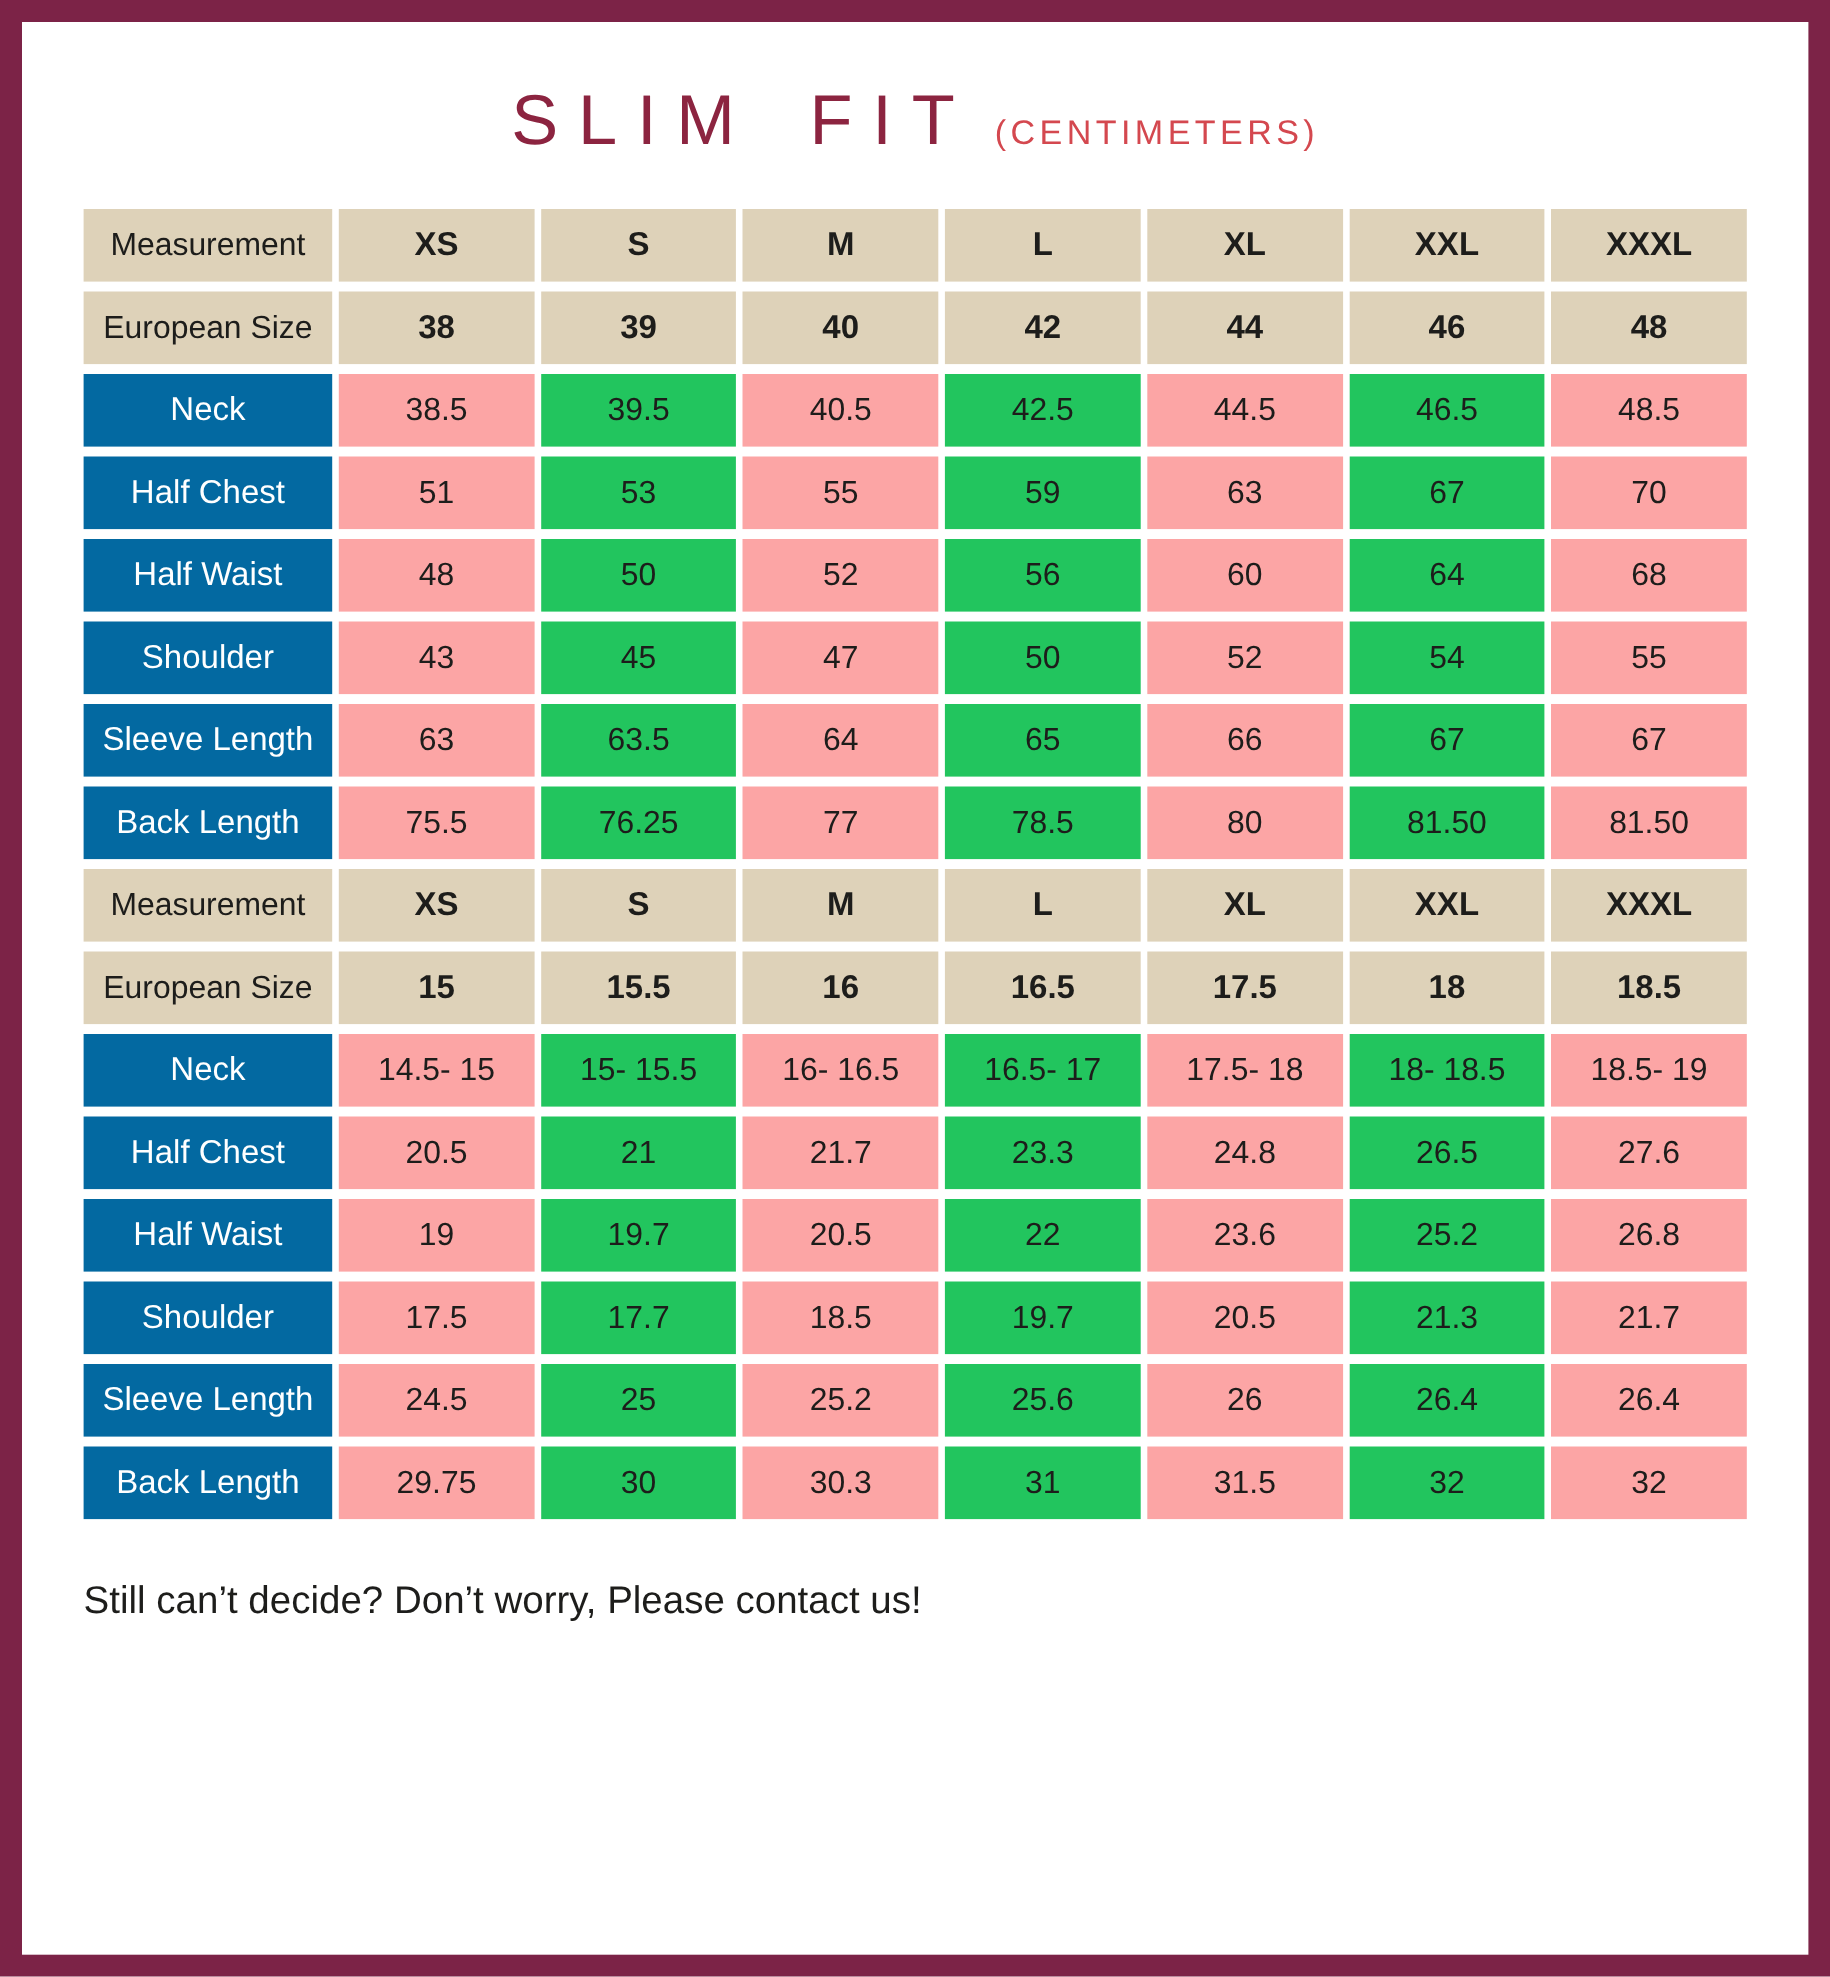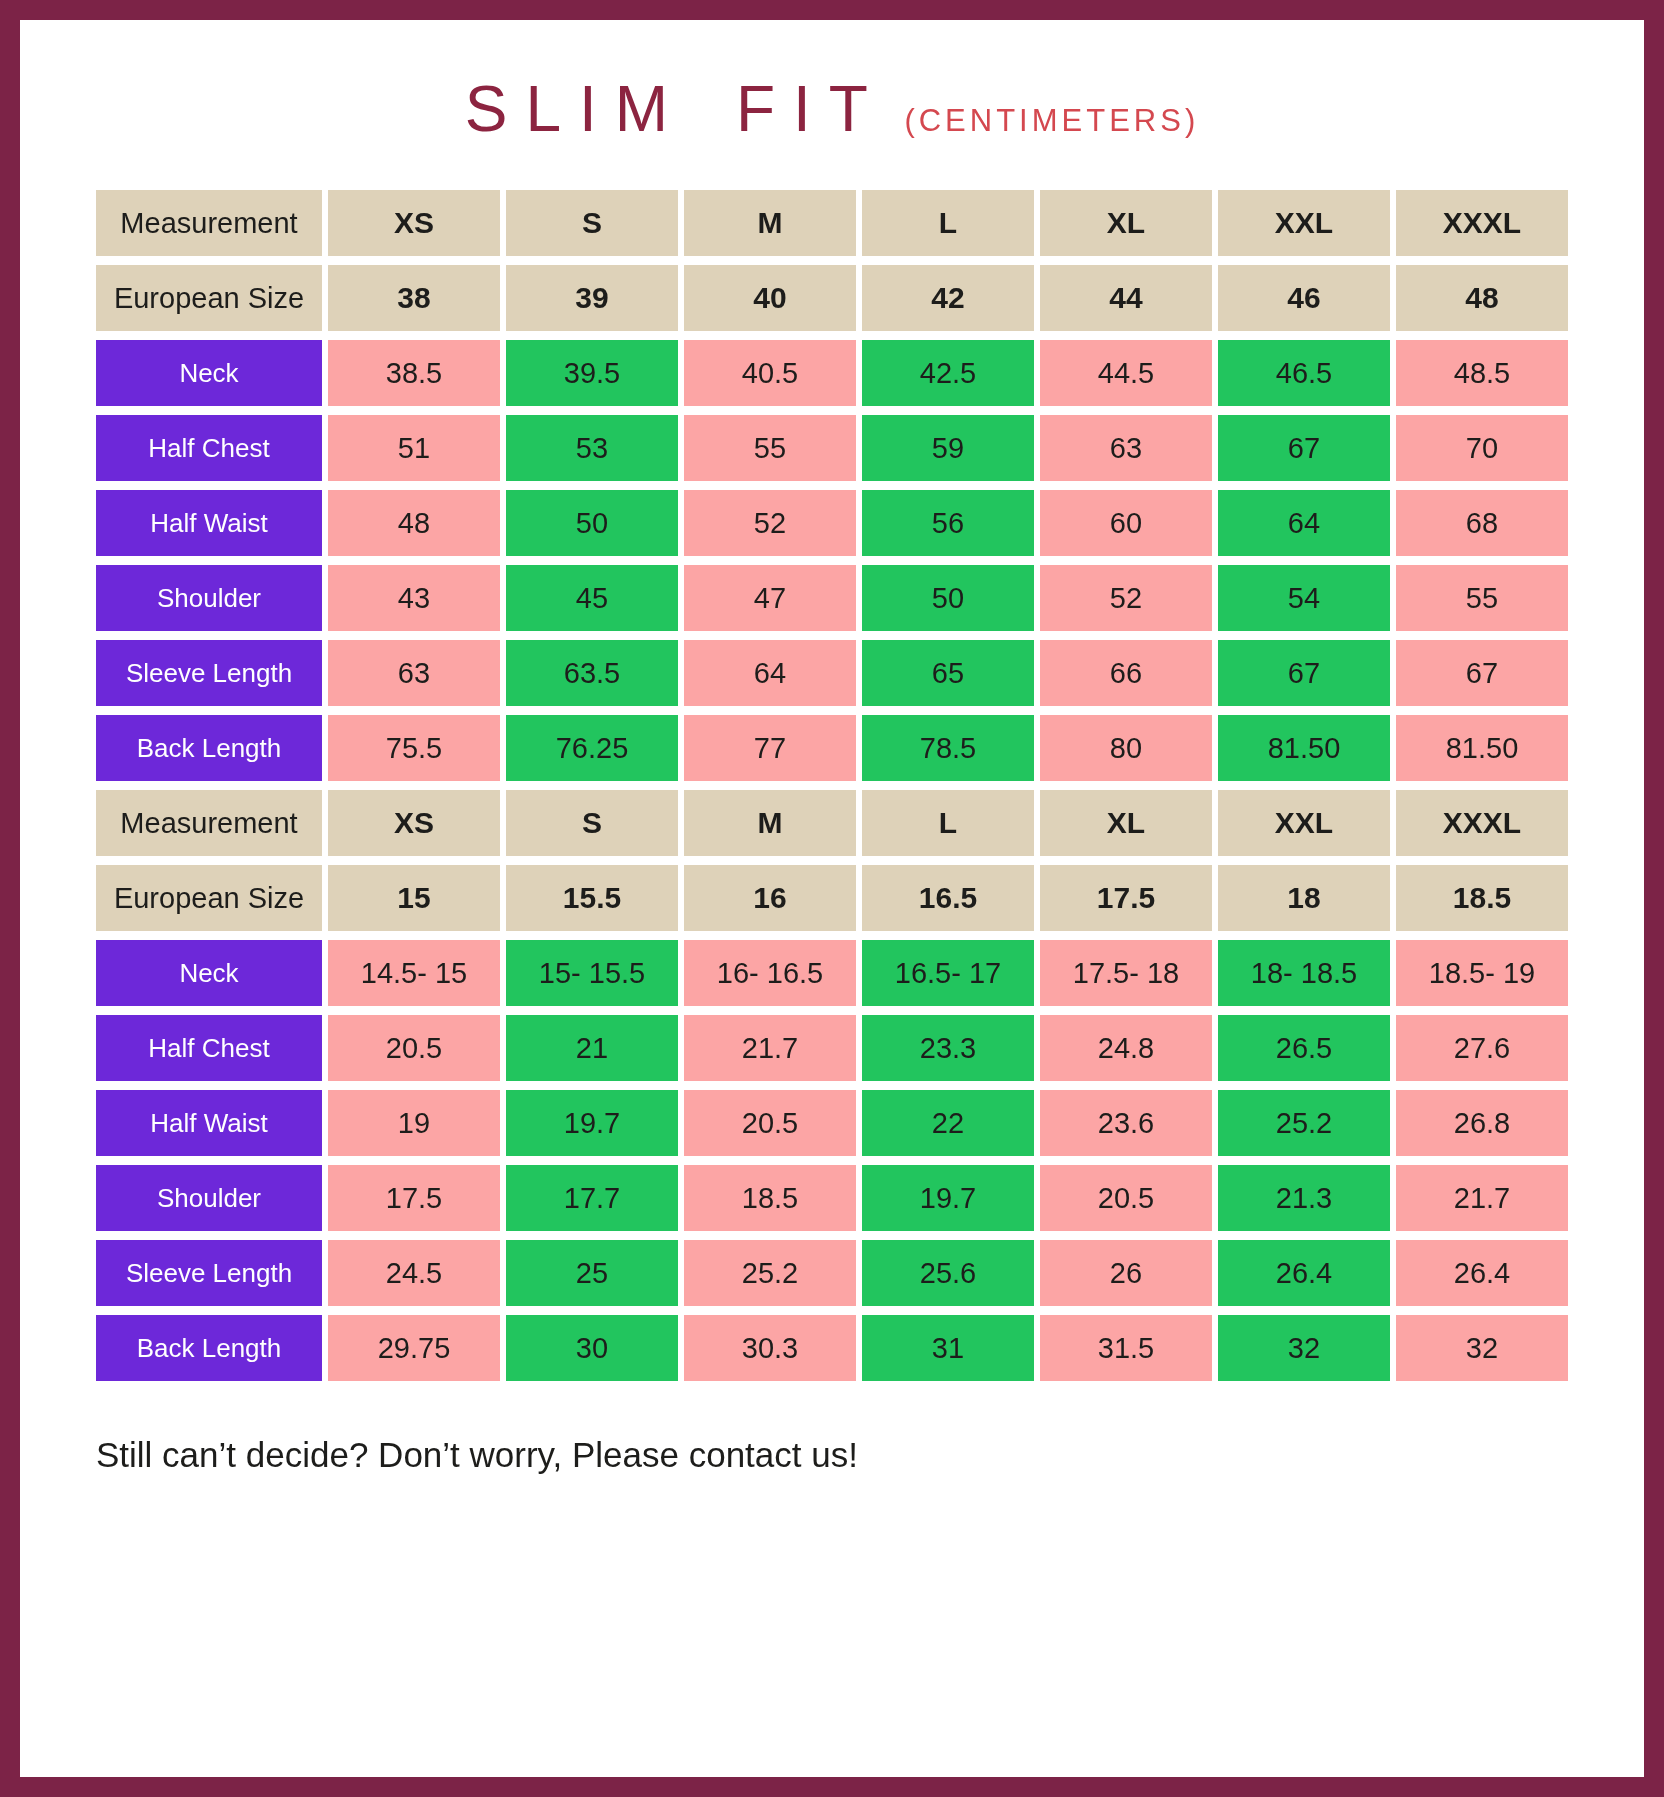--- a/index.html
+++ b/index.html
@@ -5,21 +5,21 @@
   * { margin:0; padding:0; box-sizing:border-box; }
   html,body { background:#ffffff; }
   .page {
     width:1664px; height:1797px;
     border:20px solid #7c2347;
     background:#ffffff;
     font-family:"Liberation Sans", sans-serif;
     color:#1d1d1b;
     overflow:hidden;
   }
-  .content { padding:0 76px; }
+  .content { padding:0 56px; }
 
   
   .title-block { text-align:center; white-space:nowrap; }
   .title-block.first { margin-top:52px; margin-bottom:44px; }
   .title-block.second { margin-top:44px; margin-bottom:40px; }
   .title-main {
     font-size:64px; letter-spacing:18px; word-spacing:14px;
     color:#8c2440; font-weight:400;
   }
   .title-unit {
@@ -38,21 +38,21 @@
   }
   .t-row.euro-row { }
   .cell {
     height:66px;
     display:flex; align-items:center; justify-content:center;
     font-size:29px;
     text-align:center;
   }
   .cell.tan { background:#ded2b9; }
   .cell.size-head { font-weight:700; font-size:30px; }
-  .cell.maroon { background:#6d28d9; color:#ffffff; font-size:26px; }
+  .cell.maroon { background:#0369a1; color:#ffffff; font-size:30px; }
   .cell.light { background:#fca5a5; }
   .cell.dark { background:#22c55e; }
 
   
   .footer { margin-top:56px; font-size:35px; line-height:1.0; }
   .footer-line1 { margin-bottom:26px; }
   .footer-phone { display:inline-block; margin-right:98px; }
   .footer-mail { display:inline-block; }
 </style>
 </head>

